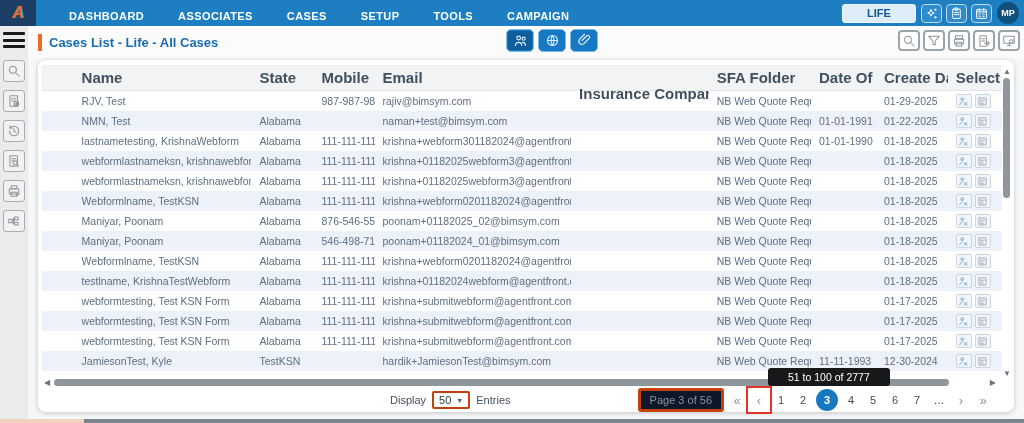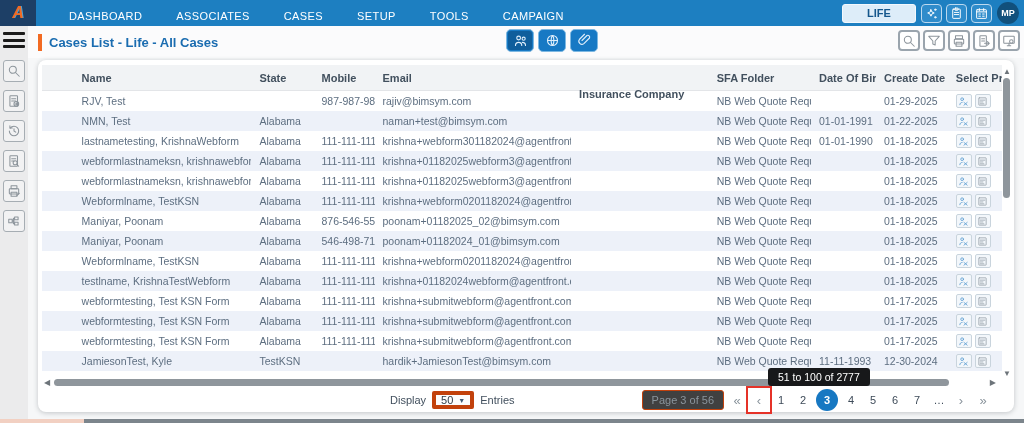--- a/index.html
+++ b/index.html
@@ -4,21 +4,21 @@
 <style>
   * { margin:0; padding:0; box-sizing:border-box; }
   html,body { width:1024px; height:423px; overflow:hidden;
     font-family:"Liberation Sans","DejaVu Sans",sans-serif; background:#f6f7f8; }
 
   
   .topnav{position:absolute;left:0;top:0;width:1024px;height:26px;background:#1d7fc1;display:flex;align-items:stretch;}
   .logo{width:36px;height:26px;background:#1d3f66;color:#f26a22;font-weight:bold;font-size:16px;
     display:flex;align-items:center;justify-content:center;font-style:italic;text-shadow:1px 0 0 #4aa3d8;}
   .navitems{display:flex;align-items:stretch;margin-left:16px;}
-  .navitem{color:#ffffff;font-size:11px;font-weight:normal;letter-spacing:.4px;padding:16px 17px;display:flex;align-items:center;position:relative;cursor:pointer;}
+  .navitem{color:#ffffff;font-size:11px;font-weight:bold;letter-spacing:.4px;padding:16px 17px;display:flex;align-items:center;position:relative;cursor:pointer;}
   .navitem.active::after{content:"";position:absolute;left:12px;right:12px;bottom:0;height:3px;background:#f26a22;}
   .nav-right{margin-left:auto;display:flex;align-items:center;gap:5px;padding-right:5px;}
   .life-btn{width:74px;height:19px;background:#ddedf9;border:1px solid #f2f8fd;border-radius:3px;
     color:#14578c;font-size:11px;font-weight:bold;display:flex;align-items:center;justify-content:center;cursor:pointer;}
   .nav-iconbtn{width:21px;height:19px;background:#2f8ccb;border:1px solid #bcd9ef;border-radius:4px;color:#fff;
     display:flex;align-items:center;justify-content:center;cursor:pointer;}
   .nav-iconbtn svg{width:13px;height:13px;}
   .avatar{width:22px;height:22px;border-radius:50%;background:#11507c;color:#fff;font-size:9px;font-weight:bold;
     display:flex;align-items:center;justify-content:center;cursor:pointer;}
 
@@ -43,21 +43,21 @@
   .right-tools{position:absolute;right:4px;top:4px;display:flex;gap:3px;}
   .gray-tool{width:22px;height:21px;background:#fff;border:2px solid #9aa4ad;border-radius:4px;color:#8d959c;
     display:flex;align-items:center;justify-content:center;cursor:pointer;}
   .gray-tool svg{width:14px;height:14px;}
 
   
   .card{position:absolute;left:38px;top:60px;width:976px;height:352px;background:#fff;border-radius:8px;
     box-shadow:0 1px 5px rgba(40,50,60,.25);}
   .tbl{position:absolute;left:4px;top:5px;width:960px;overflow:hidden;}
   .thead{display:flex;height:26px;background:#f1f3f5;border-bottom:1px solid #e3e5e8;align-items:center;}
-  .th{font-size:11px;font-weight:bold;color:#42505e;padding-left:8px;white-space:nowrap;overflow:hidden;}
+  .th{font-size:15px;font-weight:bold;color:#42505e;padding-left:8px;white-space:nowrap;overflow:hidden;}
   .row{display:flex;height:20px;align-items:center;cursor:pointer;}
   .row:nth-child(even){background:#edf1f9;}
   .td{font-size:10.5px;color:#5d6e80;padding-left:8px;white-space:nowrap;overflow:hidden;}
   .c-sel{width:32px;} .c-name{width:181px;} .c-state{width:63px;} .c-mobile{width:62px;}
   .c-email{width:200px;} .c-ins{width:140px;margin-top:32px;} .c-sfa{width:104px;} .c-dob{width:66px;}
   .c-create{width:73px;} .c-act{width:55px;display:flex;gap:3px;align-items:center;}
   .act-btn{width:16px;height:14px;border:1px solid #c9d4dd;border-radius:2px;background:#f3f7fb;
     display:flex;align-items:center;justify-content:center;cursor:pointer;}
   .act-btn svg{width:11px;height:11px;}
   .act-blue{color:#5b9bd1;} .act-gray{color:#9aa4ad;}
@@ -65,33 +65,33 @@
   
   .vscroll{position:absolute;right:3px;top:8px;width:9px;height:310px;}
   .vscroll .thumb{position:absolute;left:1px;top:10px;width:7px;height:120px;background:#8f969c;border-radius:4px;}
   .scroll-arrow{position:absolute;color:#6d747a;font-size:8px;line-height:8px;left:1px;}
   .hscroll{position:absolute;left:6px;top:318px;width:952px;height:9px;}
   .hscroll .thumb{position:absolute;left:10px;top:1px;height:7px;width:895px;background:#8f969c;border-radius:4px;}
 
   
   .pagebar{position:absolute;left:0px;top:328px;width:976px;height:24px;display:flex;align-items:center;font-size:11px;color:#42505e;}
   .display-ctl{position:absolute;left:352px;display:flex;align-items:center;gap:6px;}
-  .display-select{border:4px solid #c2410c;background:#fcfcfd;border-radius:2px;height:18px;display:flex;align-items:center;
+  .display-select{border:2px solid #c2410c;background:#fcfcfd;border-radius:2px;height:18px;display:flex;align-items:center;
     padding:0 5px;gap:5px;cursor:pointer;color:#2f3b46;}
   .display-select .car{font-size:7px;color:#3f5a75;}
   .pager{position:absolute;right:22px;display:flex;align-items:center;gap:4px;}
-  .pageinfo{background:#404040;border:1px solid #c2410c;border-radius:3px;color:#8a949c;padding:3px 9px;}
+  .pageinfo{background:#0f172a;border:3px solid #c2410c;border-radius:3px;color:#8a949c;padding:3px 9px;}
   .pg{min-width:18px;height:20px;display:flex;align-items:center;justify-content:center;color:#3e4b59;cursor:pointer;padding:0 2px;}
   .pg.chev{color:#8a949c;font-size:13px;}
   .pg.active{background:#1778c2;color:#fff;border-radius:50%;width:22px;height:22px;font-weight:bold;}
   .pg.annotated{outline:2px solid #e53228;outline-offset:2px;}
 
   
   .tooltip{position:absolute;left:768px;top:368px;background:#17181a;color:#fff;font-size:10.5px;
-    padding:3px 10px;border-radius:3px;white-space:nowrap;z-index:5;}
+    padding:3px 20px;border-radius:3px;white-space:nowrap;z-index:5;}
 
   
   .bottom-strip-l{position:absolute;left:0;bottom:0;width:84px;height:4px;background:#f2d0c2;}
   .bottom-strip-r{position:absolute;left:84px;bottom:0;width:940px;height:4px;background:#7c858c;}
 </style>
 </head>
 <body>
 
 <div class="topnav">
   <div class="logo">A</div>

